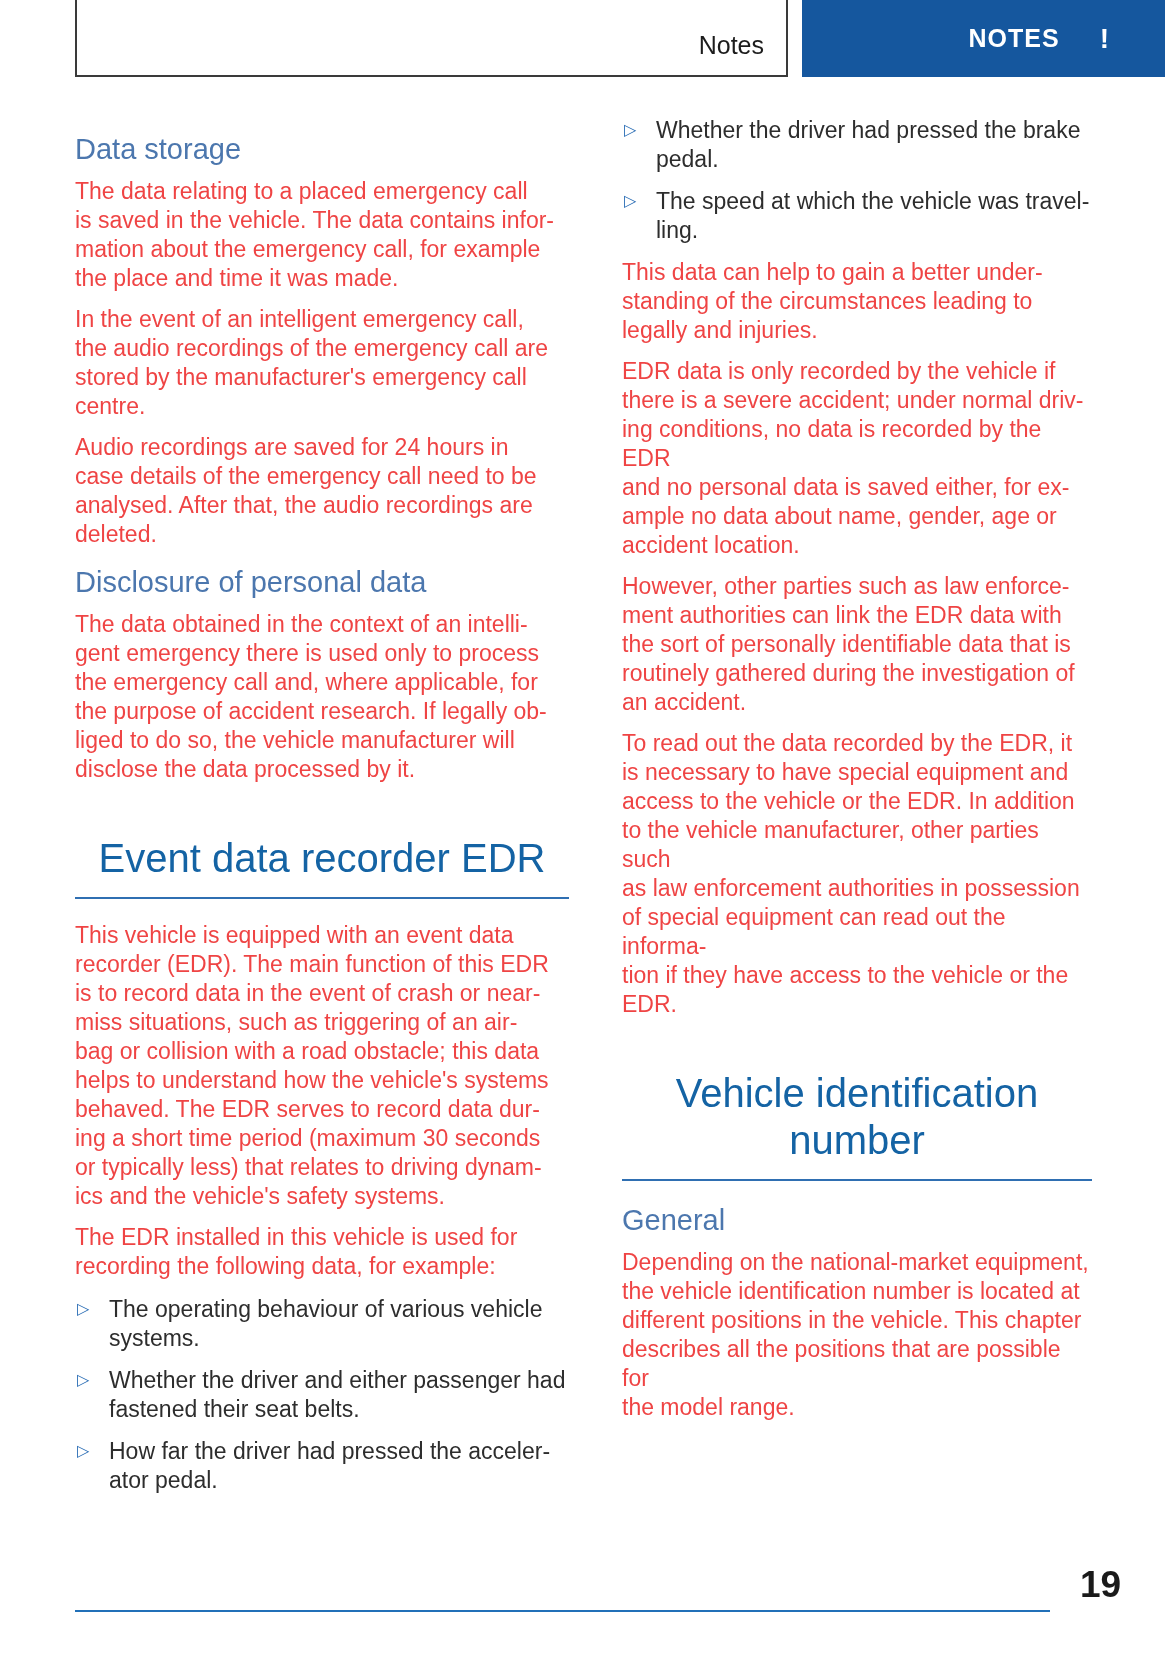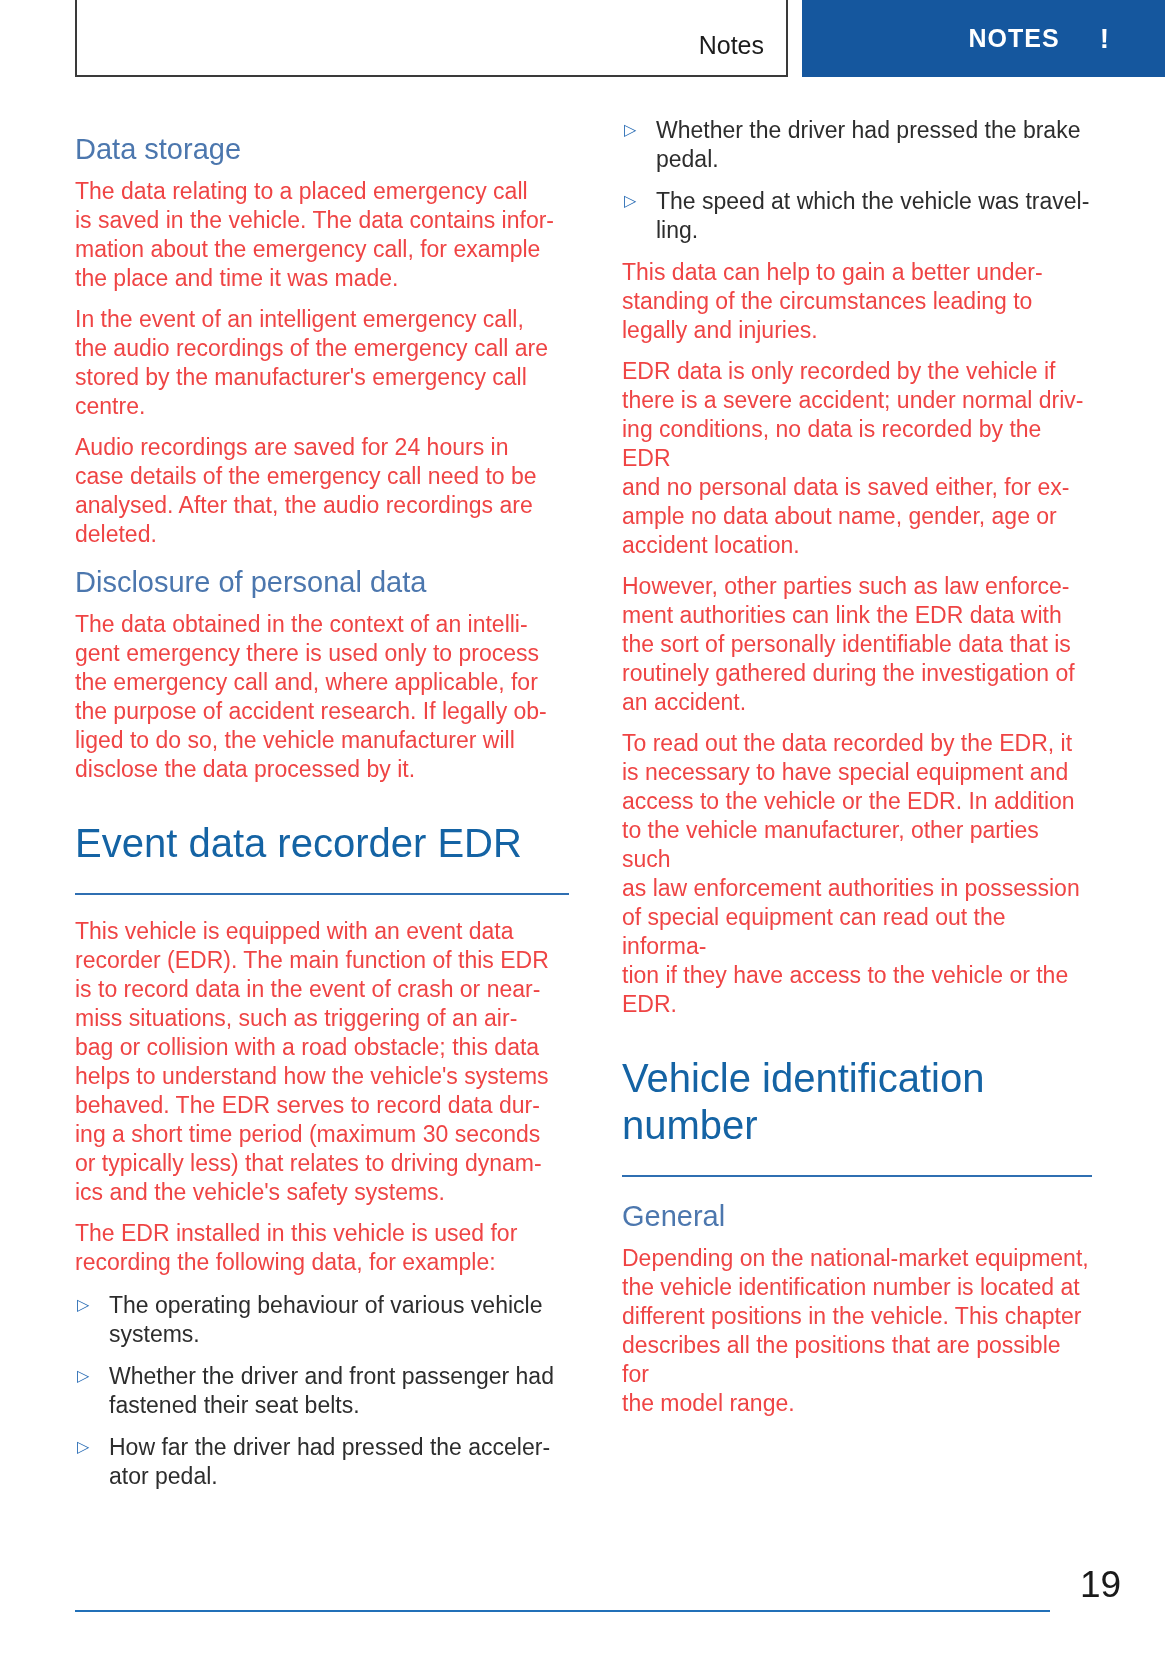--- a/index.html
+++ b/index.html
@@ -63,24 +63,25 @@
   }
   .col-left  { left: 75px;  width: 494px; }
   .col-right { left: 622px; width: 470px; }
 
   h1 {
     font-size: 40px;
     line-height: 47px;
     font-weight: 400;
     color: #1463a4;
     border-bottom: 2px solid #2f6fb2;
-    padding-bottom: 26px;
-    margin-top: 36px;
+    padding-bottom: 15px;
+    margin-top: 51px;
     margin-bottom: 22px;
     white-space: pre-line;
+    text-align: center;
   }
   h2 {
     font-size: 29px;
     line-height: 35px;
     font-weight: 500;
     color: #4c77ae;
     margin-top: 16px;
     margin-bottom: 10px;
   }
   .col h2:first-child { margin-top: 32px; }
@@ -119,21 +120,21 @@
   .footer-rule {
     position: absolute;
     left: 75px; top: 1610px;
     width: 975px; height: 2px;
     background: #2170b8;
   }
   .pagenum {
     position: absolute;
     left: 1080px; top: 1566px;
     font-size: 37px;
-    font-weight: 400;
+    font-weight: 700;
     color: #1a1a1a;
     line-height: 1;
   }
 </style>
 </head>
 <body>
 
 <div class="page">
 
   <div class="crumb-box">
@@ -179,21 +180,21 @@
     <p>The EDR installed in this vehicle is used for
 recording the following data, for example:</p>
     <ul class="bullets">
       <li>
         <span class="tri">▷</span>
         <span class="li-text">The operating behaviour of various vehicle
 systems.</span>
       </li>
       <li>
         <span class="tri">▷</span>
-        <span class="li-text">Whether the driver and front passenger had
+        <span class="li-text">Whether the driver and either passenger had
 fastened their seat belts.</span>
       </li>
       <li>
         <span class="tri">▷</span>
         <span class="li-text">How far the driver had pressed the acceler-
 ator pedal.</span>
       </li>
     </ul>
   </section>
 

